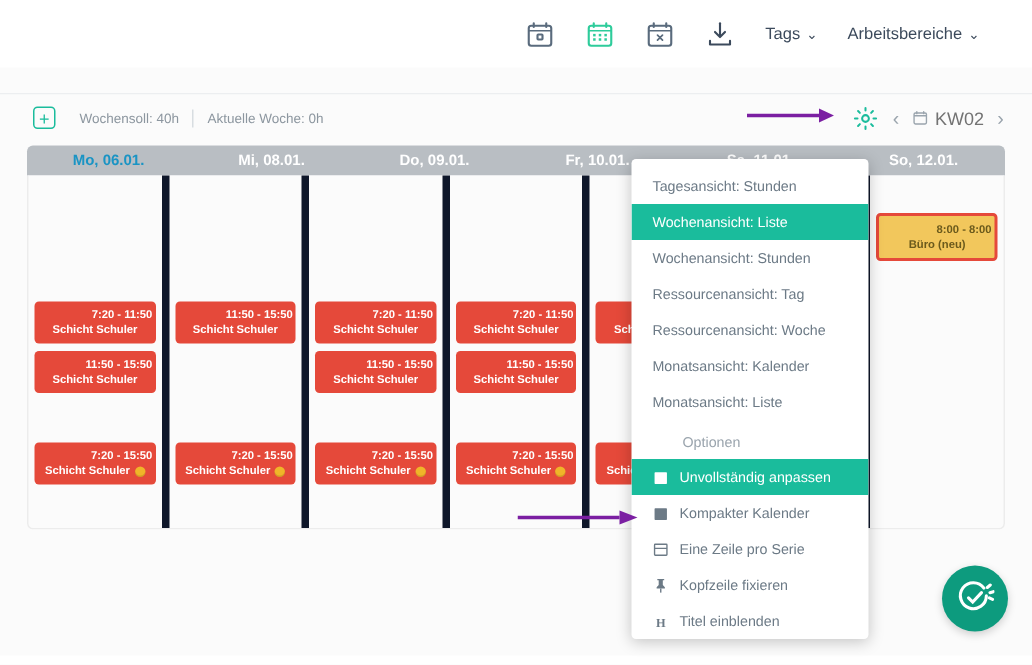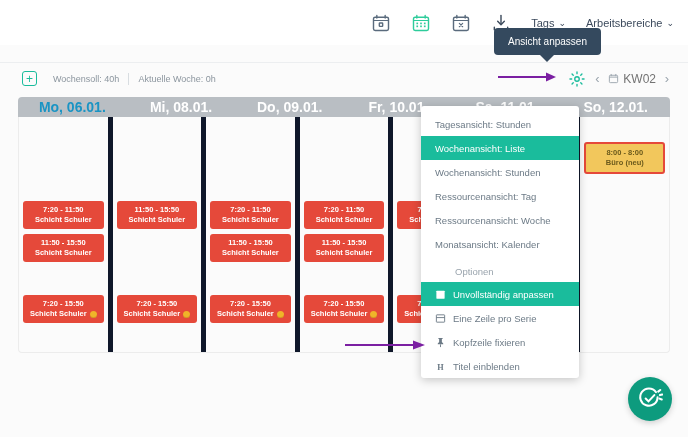--- a/index.html
+++ b/index.html
@@ -9,21 +9,21 @@
     font-family: "Liberation Sans", sans-serif;
     overflow: hidden;
   }
   #app { position: relative; width: 688px; height: 443px; background: #fbfbfb; }
 
   
   .topbar {
     position: absolute; left: 0; top: 0; width: 688px; height: 45px;
     background: #ffffff;
     display: flex; align-items: center; justify-content: flex-end;
-    padding-right: 4px; gap: 0;
+    padding-right: 25px; gap: 0;
   }
   .topicon {
     width: 40px; height: 40px; display: flex; align-items: center; justify-content: center;
     cursor: pointer;
   }
   .dropdown-label {
     font-size: 11px; color: #3c4a5c; display: flex; align-items: center;
     gap: 4px; padding: 0 10px; cursor: pointer; white-space: nowrap;
   }
   .caret { font-size: 9px; color: #3c4a5c; }
@@ -70,36 +70,36 @@
   .arrow-2 { position: absolute; left: 345px; top: 339px; width: 82px; height: 12px; z-index: 70; }
 
   
   .cal {
     position: absolute; left: 18px; top: 97px; width: 652px; height: 256px;
     background: #fdfdfd; border-radius: 4px;
   }
   .cal-head { display: flex; height: 20px; background: #b9bec3; border-radius: 4px 4px 0 0; overflow: hidden; }
   .cal-head .hcell {
     flex: 1 1 0; display: flex; align-items: center; justify-content: center;
-    font-size: 14px; font-weight: bold; color: #ffffff;
+    font-size: 10px; font-weight: bold; color: #ffffff;
   }
   .cal-head .hcell.today { color: #1a94c4; }
 
   .cal-body { display: flex; height: 236px; background: #fbfbfb;
     border-left: 1px solid #ececec; border-right: 1px solid #ececec; border-bottom: 1px solid #ececec;
     border-radius: 0 0 4px 4px; }
   .daycol {
     flex: 1 1 0; position: relative; border-right: 5px solid #0f172a;
     padding: 0 4px;
   }
   .daycol:last-child { border-right: none; }
 
   .ev {
     position: absolute; left: 4px; right: 4px;
-    border-radius: 3px; text-align: center; color: #ffffff;
+    border-radius: 3px; text-align: right; color: #ffffff;
     font-size: 7.5px; font-weight: bold; line-height: 1.35;
     padding: 4px 2px; cursor: pointer;
   }
   .ev.red { background: #e5493a; }
   .ev.orange { background: #f2c75c; color: #6b5a1c; border: 2px solid #e5493a; }
   .ev .t2 { display: flex; align-items: center; justify-content: center; gap: 3px; }
   .emoji { width: 7px; height: 7px; border-radius: 50%; background: #f0b429; display: inline-block;
            box-shadow: inset 0 -1px 0 rgba(0,0,0,.12); }
 
   
@@ -184,23 +184,20 @@
       <span>Tags</span>
       <span class="caret">⌄</span>
     </div>
 
     <div class="dropdown-label">
       <span>Arbeitsbereiche</span>
       <span class="caret">⌄</span>
     </div>
   </div>
 
-  <div class="tooltip">
-    <span>Ansicht anpassen</span>
-  </div>
 
   <div class="hr-top"></div>
 
   <div class="toolbar">
     <div class="plus-btn">
       <span>+</span>
     </div>
     <div class="toolbar-stat">Wochensoll: 40h</div>
     <div class="toolbar-sep"></div>
     <div class="toolbar-stat" style="margin-left:0">Aktuelle Woche: 0h</div>
@@ -366,36 +363,47 @@
           <span>Wochenansicht: Stunden</span>
         </div>
         <div class="mi">
           <span>Ressourcenansicht: Tag</span>
         </div>
         <div class="mi">
           <span>Ressourcenansicht: Woche</span>
         </div>
         <div class="mi">
           <span>Monatsansicht: Kalender</span>
+        </div>
+        <div class="mi">
+          <span>Monatsansicht: Liste</span>
         </div>
       </div>
     <div class="mi-head">Optionen</div>
     <div id="menu-options">
         <div class="mi active">
           <span class="mico">
             <svg width="11" height="11" viewBox="0 0 24 24" fill="currentColor">
               <path d="M4 4h16a1 1 0 0 1 1 1v15a1 1 0 0 1-1 1H4a1 1 0 0 1-1-1V5a1 1 0 0 1 1-1z"></path>
               <rect x="11" y="9" width="2" height="6" fill="#fff"></rect>
               <rect x="11" y="16.5" width="2" height="2" fill="#fff"></rect>
             </svg>
           </span>
           <span>Unvollständig anpassen</span>
         </div>
         <div class="mi">
           <span class="mico">
+            <svg width="11" height="11" viewBox="0 0 24 24" fill="currentColor">
+              <path d="M4 4h16a1 1 0 0 1 1 1v15a1 1 0 0 1-1 1H4a1 1 0 0 1-1-1V5a1 1 0 0 1 1-1z"></path>
+            </svg>
+          </span>
+          <span>Kompakter Kalender</span>
+        </div>
+        <div class="mi">
+          <span class="mico">
             <svg width="11" height="11" viewBox="0 0 24 24" fill="none" stroke="currentColor" stroke-width="2">
               <rect x="3" y="4" width="18" height="16" rx="1"></rect>
               <path d="M3 10h18"></path>
             </svg>
           </span>
           <span>Eine Zeile pro Serie</span>
         </div>
         <div class="mi">
           <span class="mico">
             <svg width="11" height="11" viewBox="0 0 24 24" fill="currentColor">

